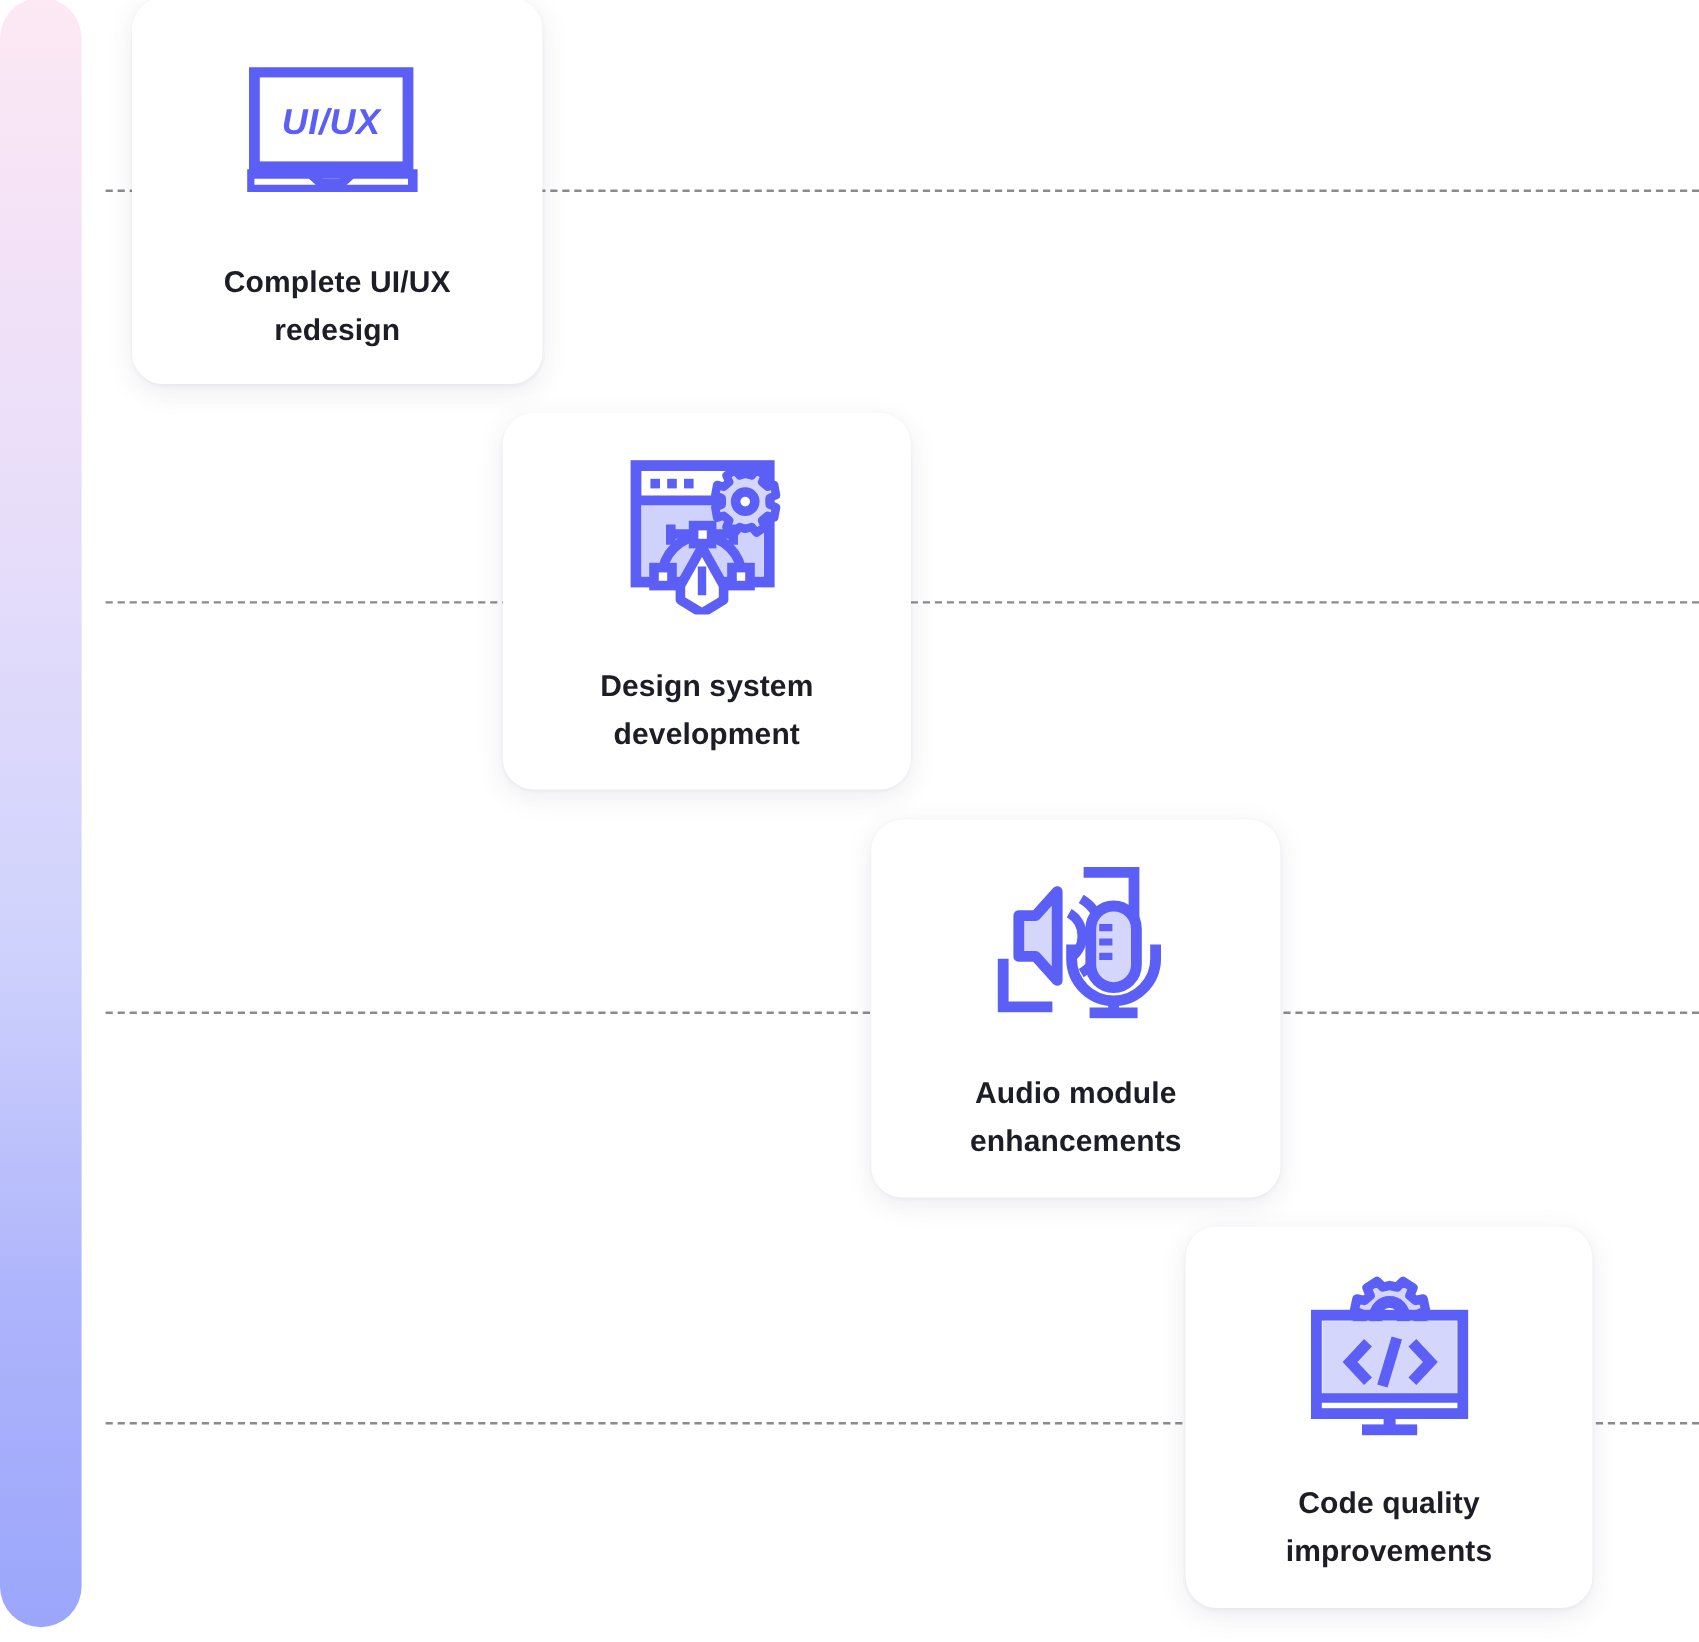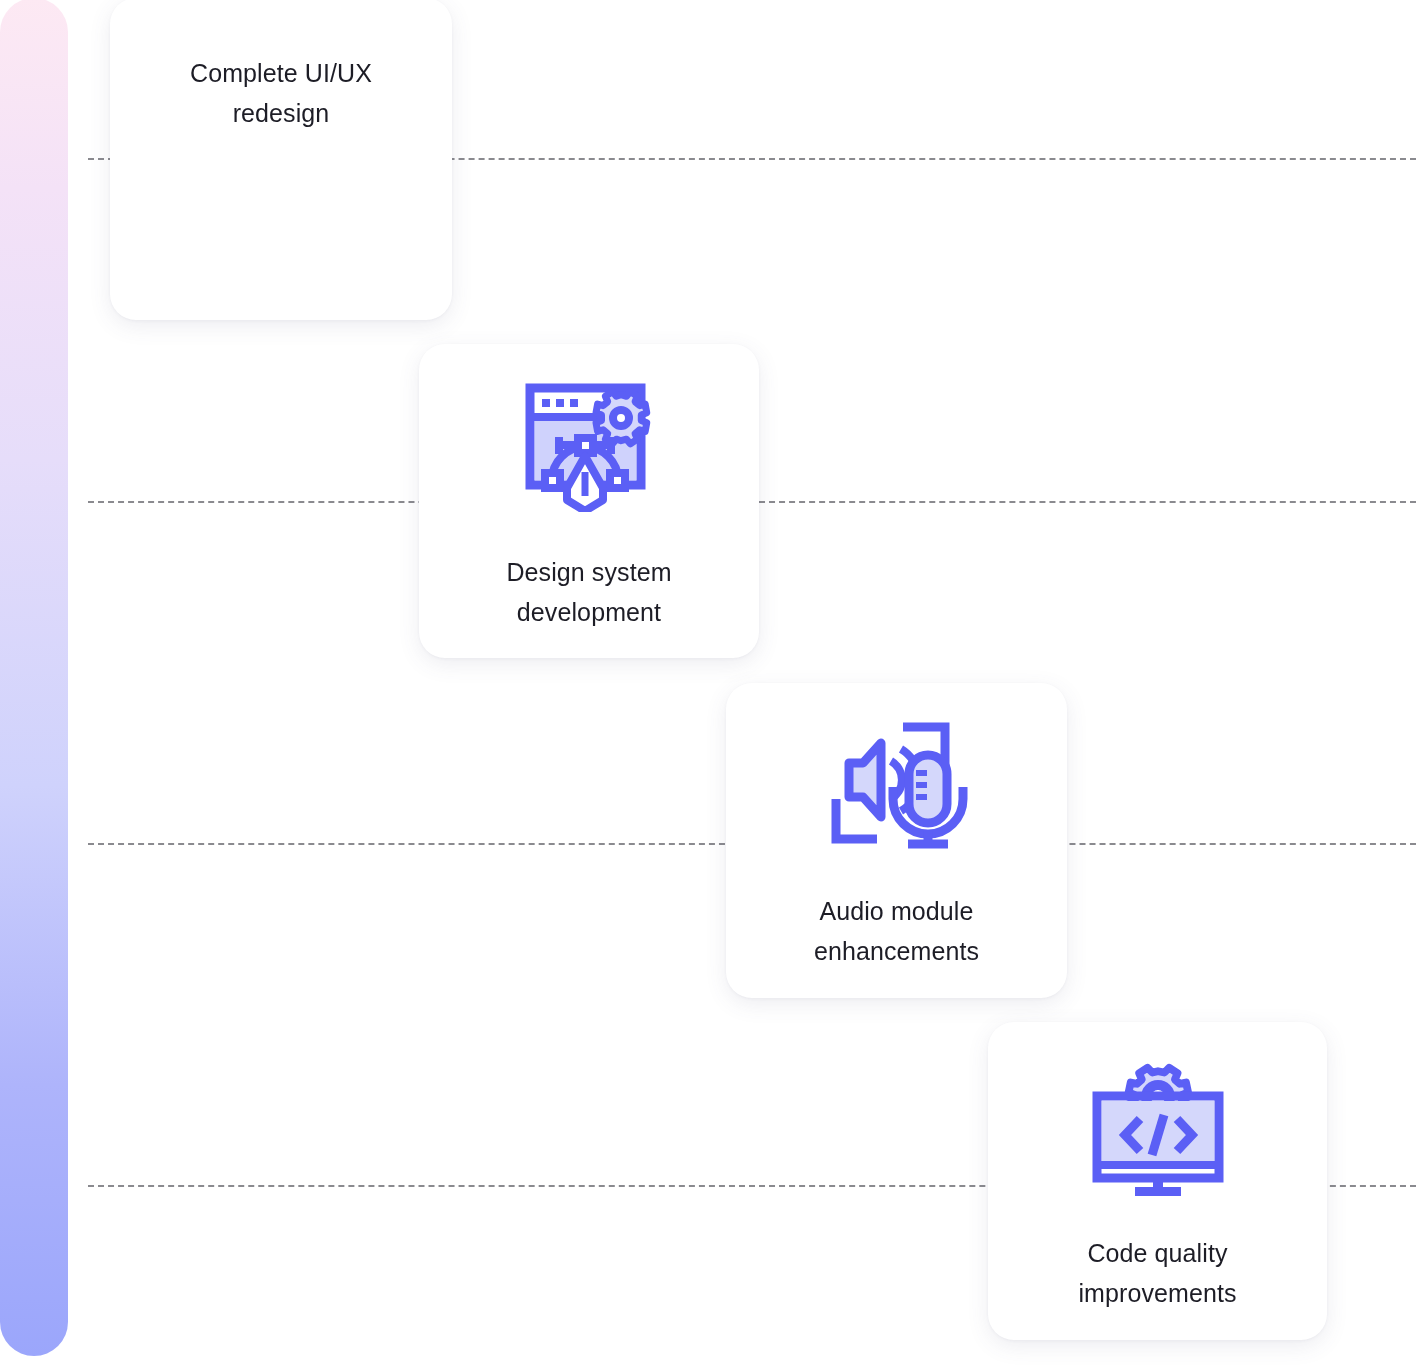--- a/index.html
+++ b/index.html
@@ -65,21 +65,21 @@
   .card-icon {
     display: flex;
     align-items: center;
     justify-content: center;
   }
 
   .card-label {
     text-align: center;
     font-family: "Liberation Sans", sans-serif;
     font-size: 25px;
-    font-weight: 400;
+    font-weight: 700;
     line-height: 1.58;
     color: #1d1d26;
     letter-spacing: 0.1px;
     padding: 0 18px;
     white-space: pre-line;
   }
 
   
   #card-1 { left: 110px;  top: -2px;    width: 342px; height: 322px; }
   #card-2 { left: 419px;  top: 344px;   width: 340px; height: 314px; }
@@ -104,20 +104,32 @@
 <div id="stage">
 
   <div class="rail"></div>
 
   <div class="dash-line" style="top:158px;"></div>
   <div class="dash-line" style="top:501px;"></div>
   <div class="dash-line" style="top:843px;"></div>
   <div class="dash-line" style="top:1185px;"></div>
 
   <div class="card" id="card-1">
+    <div class="card-icon">
+      <svg width="150" height="104" viewBox="0 0 150 104" xmlns="http://www.w3.org/2000/svg">
+
+        <rect x="6" y="4" width="128" height="79" fill="none" stroke="#5B5FF5" stroke-width="9"></rect>
+
+        <path d="M2 89 H138 V102 H2 Z" fill="none" stroke="#5B5FF5" stroke-width="8"></path>
+
+        <path d="M53 89 L62 97 H78 L87 89" fill="none" stroke="#5B5FF5" stroke-width="8" stroke-linejoin="miter"></path>
+
+        <text x="70" y="56" text-anchor="middle" font-family="'Liberation Sans', sans-serif" font-size="30" font-weight="700" font-style="italic" letter-spacing="0.5" fill="#5B5FF5">UI/UX</text>
+      </svg>
+    </div>
     <div class="card-label">Complete UI/UX
 redesign</div>
   </div>
 
   <div class="card" id="card-3">
     <div class="card-icon">
       <svg width="156" height="128" viewBox="0 0 156 128" xmlns="http://www.w3.org/2000/svg">
 
         <path d="M84 6 H126 V46" fill="none" stroke="#5B5FF5" stroke-width="9" stroke-linejoin="miter"></path>
 

